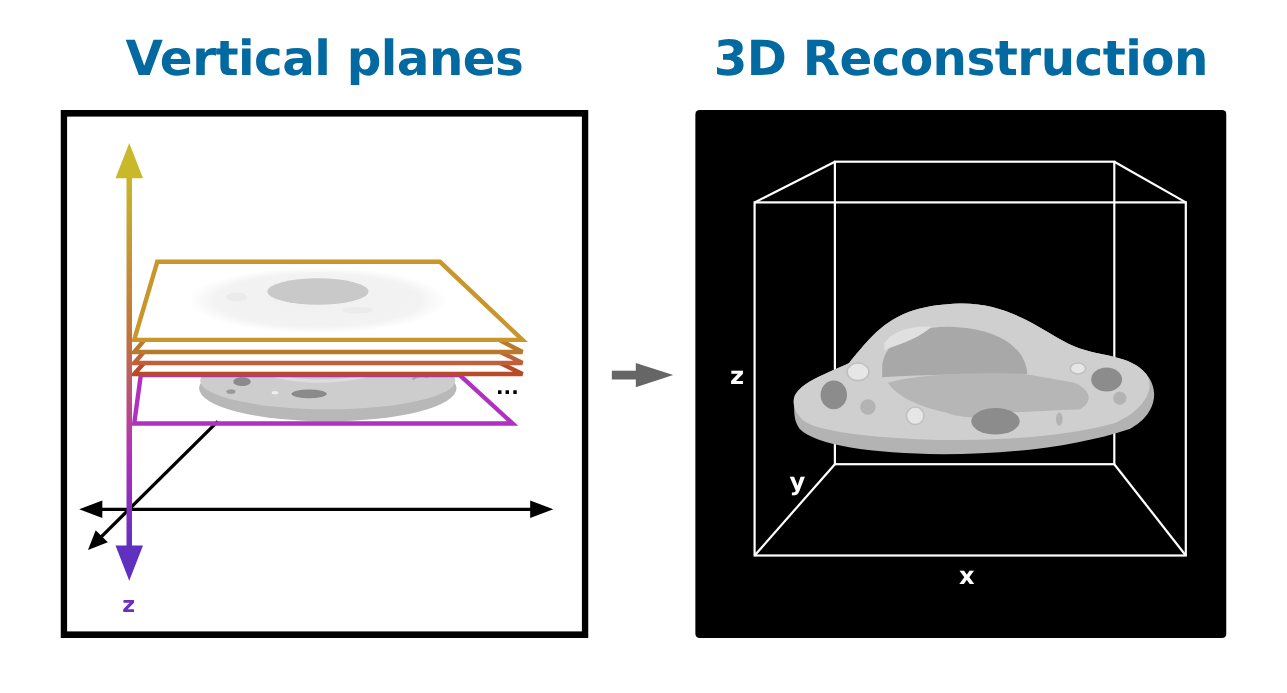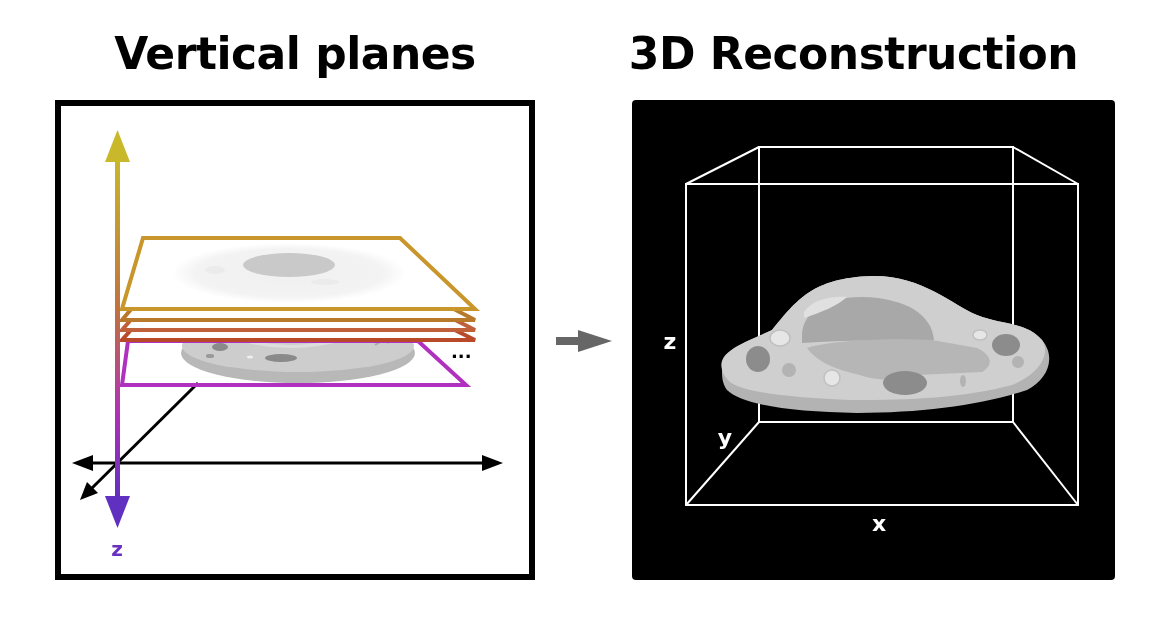--- a/index.html
+++ b/index.html
@@ -1,19 +1,19 @@
 <!DOCTYPE html>
 <html><head>
 <meta charset="utf-8">
 <style>
   html, body { margin: 0; padding: 0; background: #ffffff; }
   body { width: 1170px; height: 630px; position: relative; overflow: hidden; font-family: "Liberation Sans", sans-serif; }
-  .title { position: absolute; top: 28px; font-weight: bold; font-size: 44px; color: #000000; text-align: center; letter-spacing: -0.5px; font-family: "DejaVu Sans", sans-serif; }
+  .title { position: absolute; top: 28px; font-weight: bold; font-size: 44px; color: #0369a1; text-align: center; letter-spacing: -0.5px; font-family: "DejaVu Sans", sans-serif; }
   #title-left { left: 55px; width: 480px; }
-  #title-right { left: 612px; width: 483px; }
+  #title-right { left: 632px; width: 483px; }
   .panel { position: absolute; }
   #panel-left { left: 55px; top: 100px; width: 480px; height: 480px; }
   #panel-right { left: 632px; top: 100px; width: 483px; height: 480px; }
   svg text { font-family: "DejaVu Sans", sans-serif; font-weight: bold; }
   #flow-arrow { position: absolute; left: 556px; top: 330px; width: 60px; height: 22px; }
 </style>
 </head>
 <body>
 
 <div class="title" id="title-left">Vertical planes</div>

